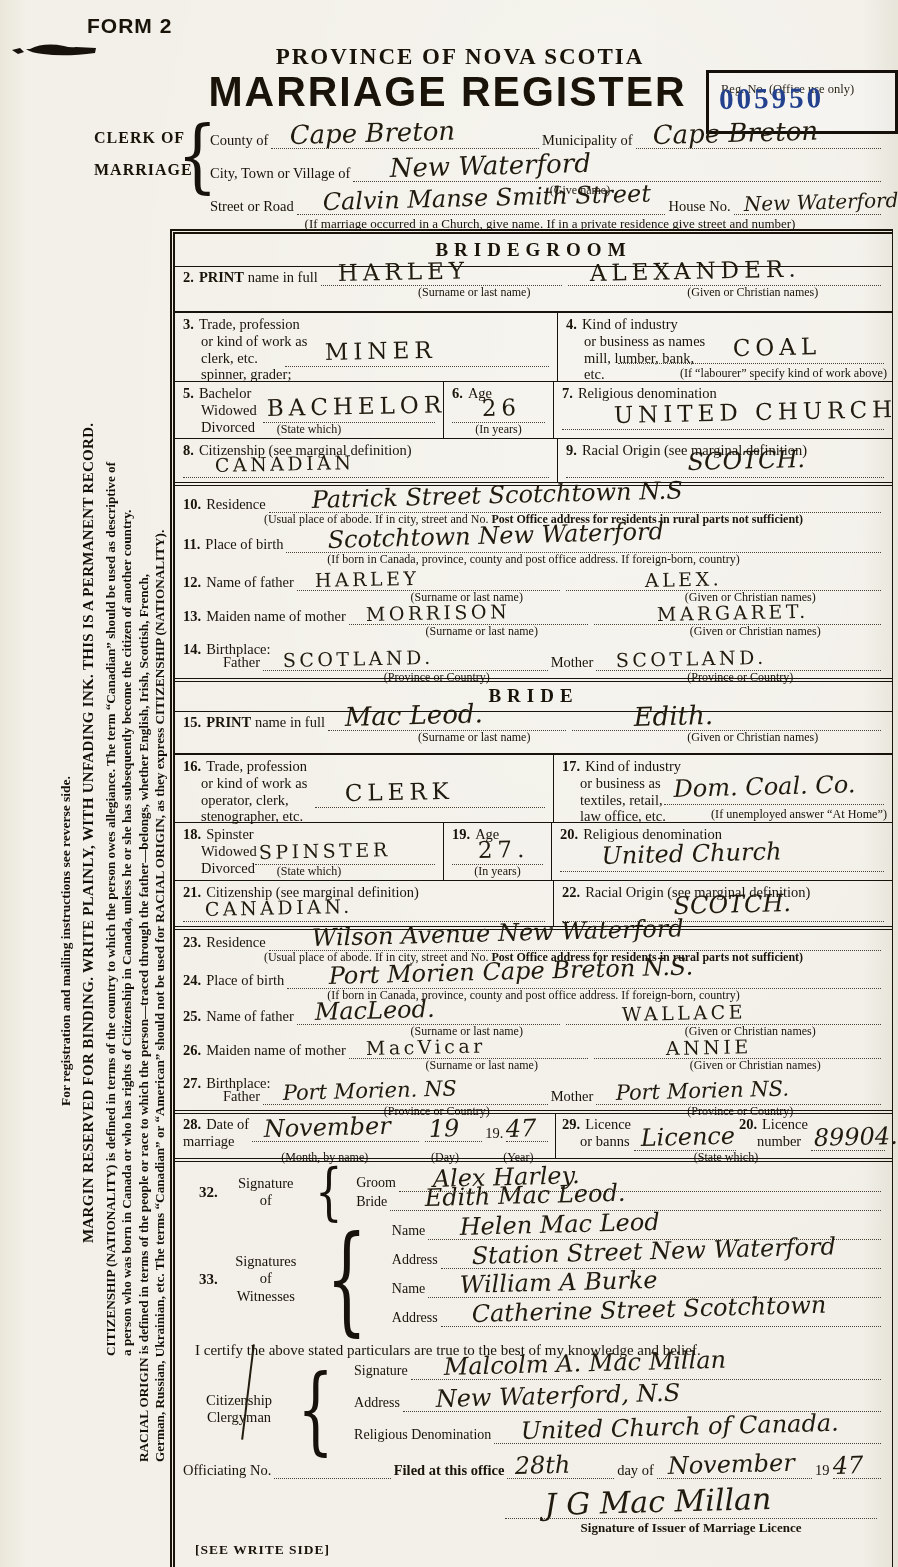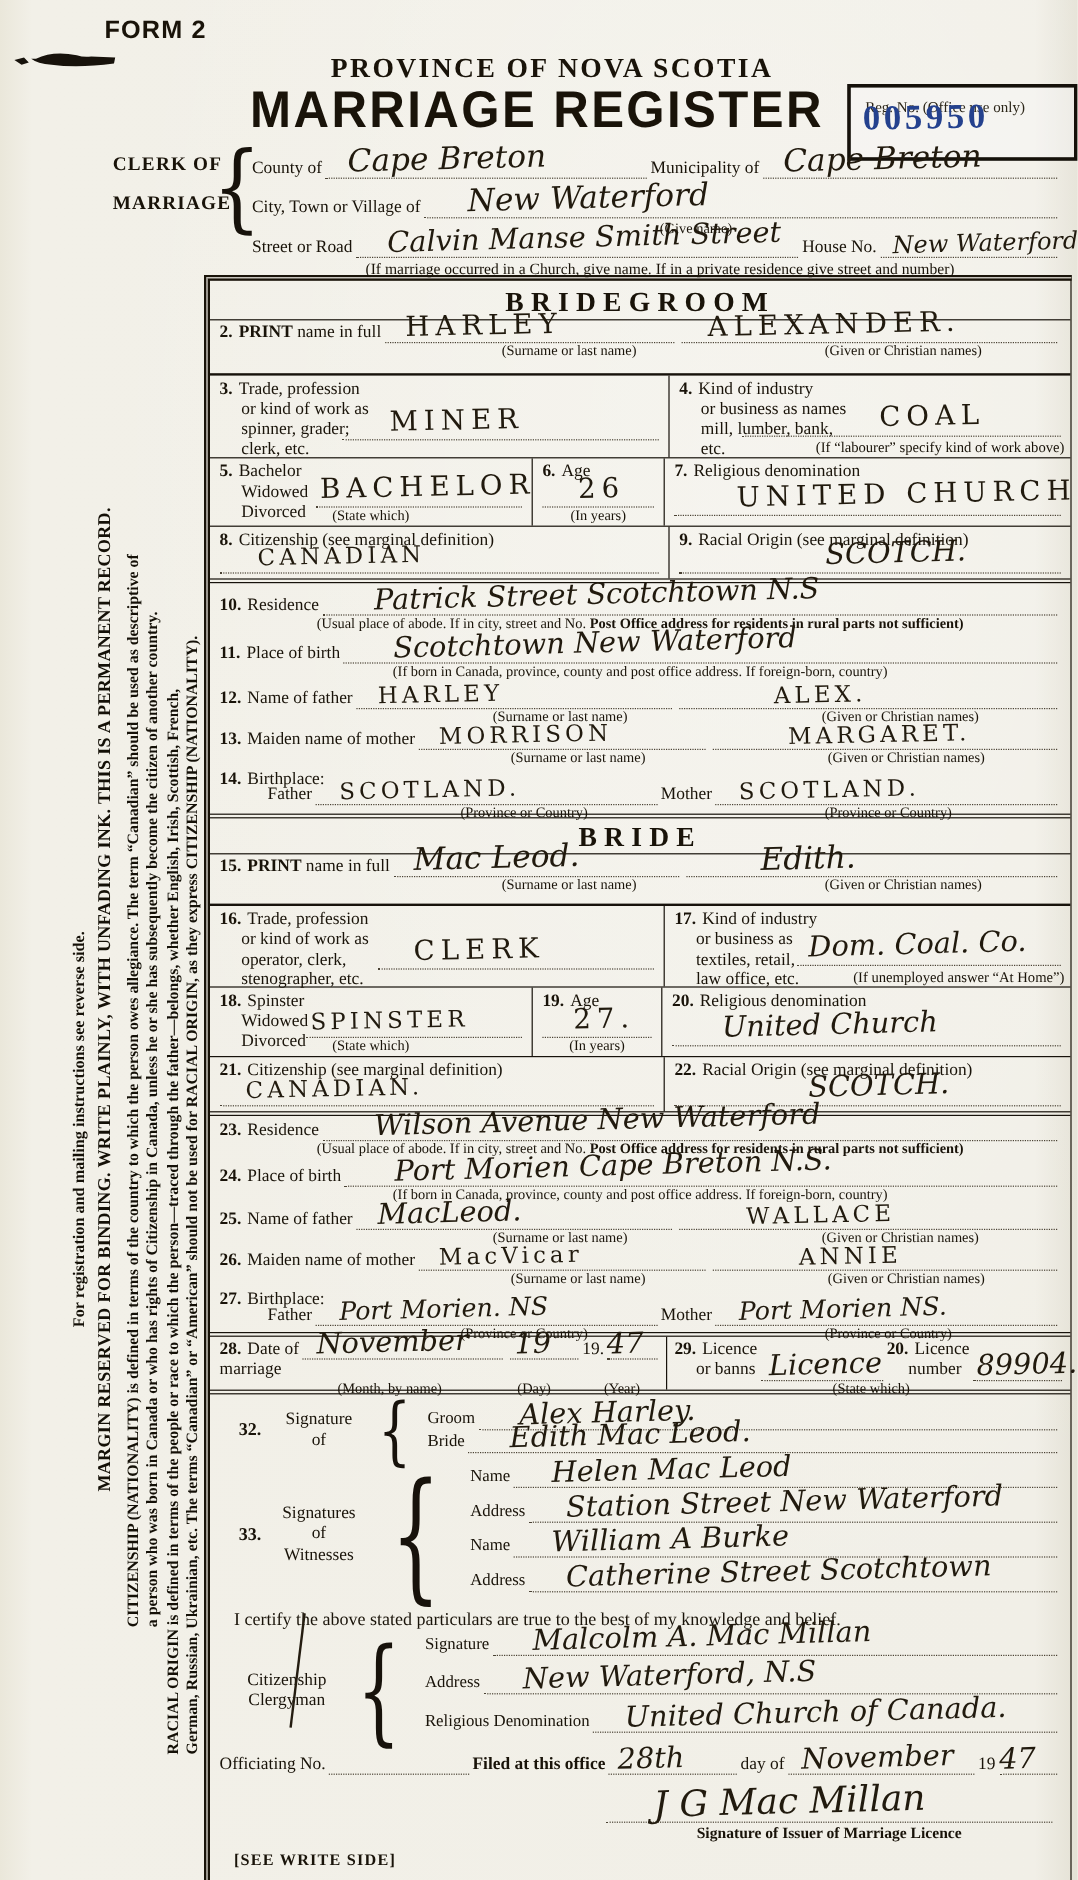--- a/index.html
+++ b/index.html
@@ -33,21 +33,21 @@
       transform:rotate(-1.5deg);transform-origin:left bottom;white-space:nowrap}
   .hc.big{font-size:24px}
   .hc.huge{font-size:26px}
   
   .form{position:absolute;left:170px;top:229px;width:723px;height:1338px;box-sizing:border-box;
         border-top:5px double #191309;border-left:5px double #191309;border-right:1.5px solid #191309;}
   .frow{position:relative;box-sizing:border-box;border-bottom:1.5px solid #17120b;overflow:visible}
   .frow.thk{border-bottom:2px solid #17120b}
   .frow.dblb{border-bottom:4px double #17120b}
   .frow.nob{border-bottom:none}
-  .sechdr{text-align:center;font-weight:bold;font-size:23px;letter-spacing:6px;padding-top:5px}
+  .sechdr{text-align:center;font-weight:bold;font-size:19px;letter-spacing:6px;padding-top:5px}
   .cols{display:flex;height:100%}
   .cell{position:relative;box-sizing:border-box;height:100%}
   .cell+.cell{border-left:1.5px solid #17120b}
   .fline{display:flex;align-items:flex-start;padding:2px 8px 0 8px}
   .num{font-weight:bold;font-size:14.5px;padding-right:5px}
   .lbl{font-size:14.5px;white-space:nowrap}
   .lbl.sm{font-size:14px}
   .dots{flex:1;border-bottom:1.6px dotted #4a4234;position:relative;height:16px;margin:0 3px;min-width:24px}
   .val{position:absolute;bottom:0;left:7%;line-height:1}
   .subrow{display:flex;font-size:12px;line-height:1.15;text-align:center}
@@ -155,22 +155,22 @@
         <span>(Given or Christian names)</span>
       </div>
     </div>
 
     <div class="frow" style="height:69px">
       <div class="cols">
         <div class="cell" style="width:382px">
           <div class="lb">
             <span class="num">3.</span><span>Trade, profession</span>
             <div class="ind">or kind of work as</div>
+            <div class="ind">clerk, etc.</div>
             <div class="ind">spinner, grader;</div>
-            <div class="ind">clerk, etc.</div>
           </div>
           <div class="cellline" style="left:110px"></div>
           <span class="cellval hp lg" style="left:150px">MINER</span>
         </div>
         <div class="cell" style="flex:1">
           <div class="lb">
             <span class="num">4.</span><span>Kind of industry</span>
             <div class="ind">or business as names</div>
             <div class="ind">mill, lumber, bank,</div>
             <div class="ind">etc.</div>
@@ -463,21 +463,21 @@
       </div>
       <div class="subrow" style="padding-left:110px">
         <span>(Province or Country)</span>
         <span>(Province or Country)</span>
       </div>
     </div>
 
     <div class="frow dblb" style="height:48px">
       <div class="cols">
         <div class="cell" style="width:380px">
-          <div style="display:flex;align-items:flex-start;padding:2px 4px 0 8px">
+          <div style="display:flex;align-items:center;padding:2px 4px 0 8px">
             <div class="lb" style="padding:0;line-height:1.2">
               <span class="num">28.</span><span style="font-size:14.5px">Date of</span>
               <div style="font-size:14.5px">marriage</div>
             </div>
             <span class="dots" style="flex:1.6">
                 <span class="val hc big">November</span>
               </span>
             <span class="dots" style="flex:.55">
                 <span class="val hc big">19</span>
               </span>

